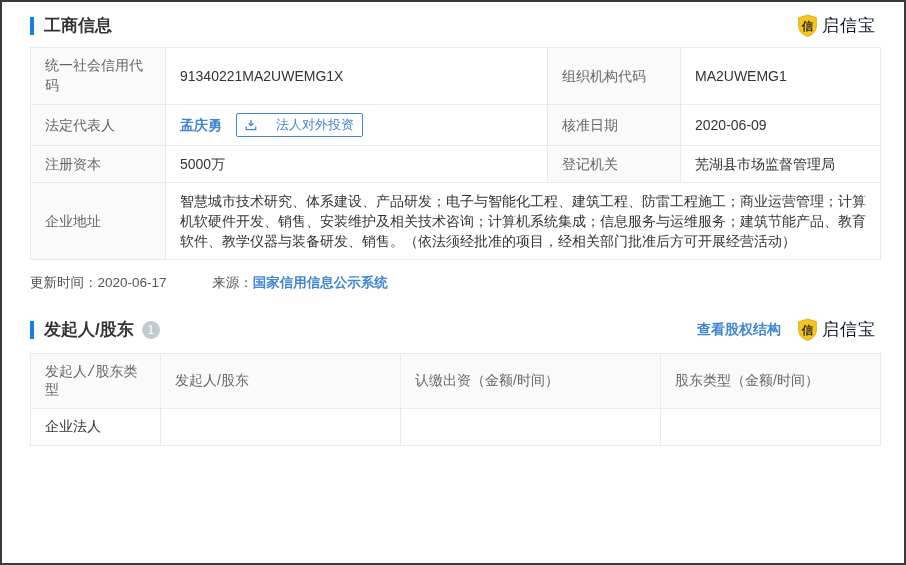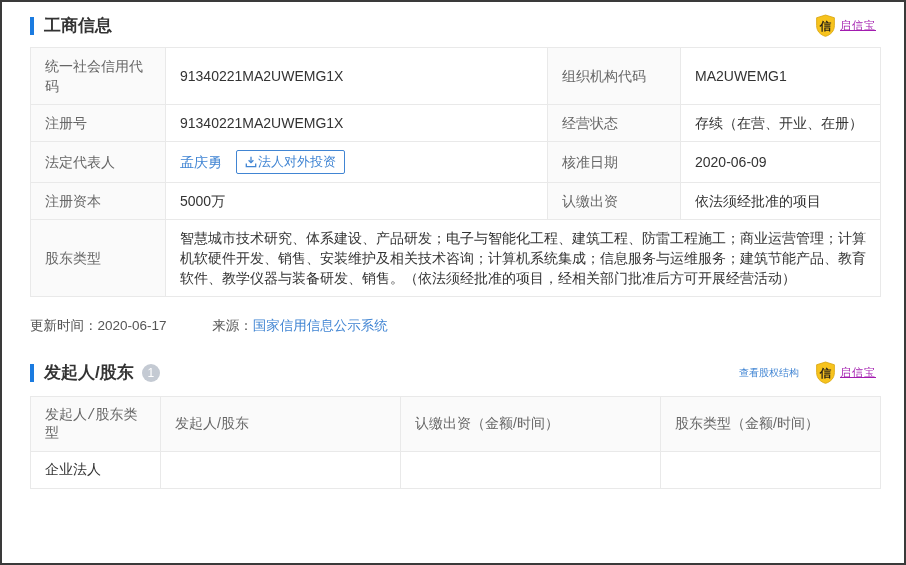--- a/index.html
+++ b/index.html
@@ -20,52 +20,52 @@
   .sec-title { font-size: 17px; font-weight: bold; color: #333; text-align: right; }
   .count-badge {
     display: inline-block; width: 18px; height: 18px; border-radius: 50%;
     background: #c4cad3; color: #fff; font-size: 12px; line-height: 18px;
     text-align: center; margin-left: 8px; font-weight: normal;
   }
   .header-right { margin-left: auto; display: flex; align-items: center; gap: 16px; }
 
   
   .brand { display: flex; align-items: center; gap: 4px; }
-  .brand-name { font-size: 11px; color: #a21caf; letter-spacing: 1px; text-decoration: underline; }
+  .brand-name { font-size: 17px; color: #0f172a; letter-spacing: 1px; }
 
   
-  a.lnk { color: #4185d3; text-decoration: none; cursor: pointer; }
+  a.lnk { color: #4185d3; text-decoration: none; cursor: pointer; font-weight: bold; }
 
   
   table { border-collapse: collapse; width: 850px; table-layout: fixed; font-size: 14px; }
   .info-table { margin-top: 10px; }
   .info-table td {
     border: 1px solid #e9e9e9;
     padding: 8px 14px;
     line-height: 20px;
     vertical-align: middle;
     word-break: break-all;
   }
   td.lbl { background: #fafafa; color: #666; }
   td.val { color: #333; }
-  .col-l1 { width: 135px; } .col-v1 { width: 382px; }
+  .col-l1 { width: 135px; font-family: Liberation Serif, serif; } .col-v1 { width: 382px; }
   .col-l2 { width: 133px; } .col-v2 { width: 200px; }
   .scope-cell { line-height: 23px; }
 
   
   .rep-cell { display: flex; align-items: center; }
   .invest-btn {
-    display: inline-flex; align-items: center; gap: 1px;
+    display: inline-flex; align-items: center; gap: 19px;
     border: 1px solid #4185d3; color: #4185d3; background: #fff;
     font-size: 13px; padding: 2px 8px; margin-left: 14px; border-radius: 2px;
     cursor: pointer; font-family: inherit;
   }
 
   
-  .meta { margin-top: 20px; font-size: 13.5px; color: #555; }
+  .meta { margin-top: 14px; font-size: 13.5px; color: #555; }
   .meta .src-label { margin-left: 42px; }
 
   
   .sh-table { margin-top: 12px; }
   .sh-table th, .sh-table td { border: 1px solid #e9e9e9; padding: 9px 14px; text-align: left; }
   .sh-table th { background: #fafafa; color: #666; font-weight: normal; font-size: 14px; }
   .sh-col-1 { width: 130px; font-family: Liberation Mono, monospace; } .sh-col-2 { width: 240px; } .sh-col-3 { width: 260px; } .sh-col-4 { width: 220px; }
 </style>
 </head>
 <body>
@@ -88,67 +88,61 @@
 
   <table class="info-table">
     <tbody>
         <tr>
       <td class="lbl col-l1">统一社会信用代码</td>
       <td class="val col-v1">91340221MA2UWEMG1X</td>
       <td class="lbl col-l2">组织机构代码</td>
       <td class="val col-v2">MA2UWEMG1</td>
     </tr>
     <tr>
-      <td class="lbl">注册号</td>
-      <td class="val">91340221MA2UWEMG1X</td>
-      <td class="lbl">经营状态</td>
-      <td class="val">存续（在营、开业、在册）</td>
-    </tr>
-    <tr>
       <td class="lbl">法定代表人</td>
       <td class="val">
         <span class="rep-cell">
           <a class="lnk">孟庆勇</a>
           <button class="invest-btn">
             <svg width="12" height="12" viewBox="0 0 12 12" fill="none" stroke="#4185d3" stroke-width="1.3">
               <path d="M6 0.8 v5.4"></path>
               <path d="M3.6 4.2 L6 6.6 L8.4 4.2"></path>
               <path d="M1.3 7.4 v3.2 h9.4 V7.4"></path>
             </svg>
             <span>法人对外投资</span>
           </button>
         </span>
       </td>
       <td class="lbl">核准日期</td>
       <td class="val">2020-06-09</td>
     </tr>
     <tr>
       <td class="lbl">注册资本</td>
       <td class="val">5000万</td>
-      <td class="lbl">认缴出资</td>
-      <td class="val">依法须经批准的项目</td>
+      <td class="lbl">登记机关</td>
+      <td class="val">芜湖县市场监督管理局</td>
     </tr>
     <tr>
-      <td class="lbl">股东类型</td>
+      <td class="lbl">企业地址</td>
       <td class="val scope-cell" colspan="3">智慧城市技术研究、体系建设、产品研发；电子与智能化工程、建筑工程、防雷工程施工；商业运营管理；计算机软硬件开发、销售、安装维护及相关技术咨询；计算机系统集成；信息服务与运维服务；建筑节能产品、教育软件、教学仪器与装备研发、销售。（依法须经批准的项目，经相关部门批准后方可开展经营活动）</td>
     </tr>
   </tbody>
     </table>
 
   <div class="meta">
     <span>更新时间：</span><span>2020-06-17</span>
     <span class="src-label">来源：</span><a class="lnk">国家信用信息公示系统</a>
   </div>
 
   <div class="sec-header second">
     <span class="accent-bar"></span>
     <span class="sec-title">发起人/股东</span>
     <span class="count-badge">1</span>
     <span class="header-right">
-      <a class="lnk" style="font-size:10px;">查看股权结构</a>
+      <a class="lnk" style="font-size:14px;">查看股权结构</a>
       <span class="brand">
         <svg width="21" height="23" viewBox="0 0 20 22">
           <path d="M10 1 L18.5 3.6 V11 C18.5 16.4 15 19.9 10 21.4 C5 19.9 1.5 16.4 1.5 11 V3.6 Z" fill="#f7c31d" stroke="#d9a50e" stroke-width="0.8"></path>
           <text x="10" y="15.2" font-size="11" font-weight="bold" text-anchor="middle" fill="#2b2416">信</text>
         </svg>
         <span class="brand-name">启信宝</span>
       </span>
     </span>
   </div>
 

